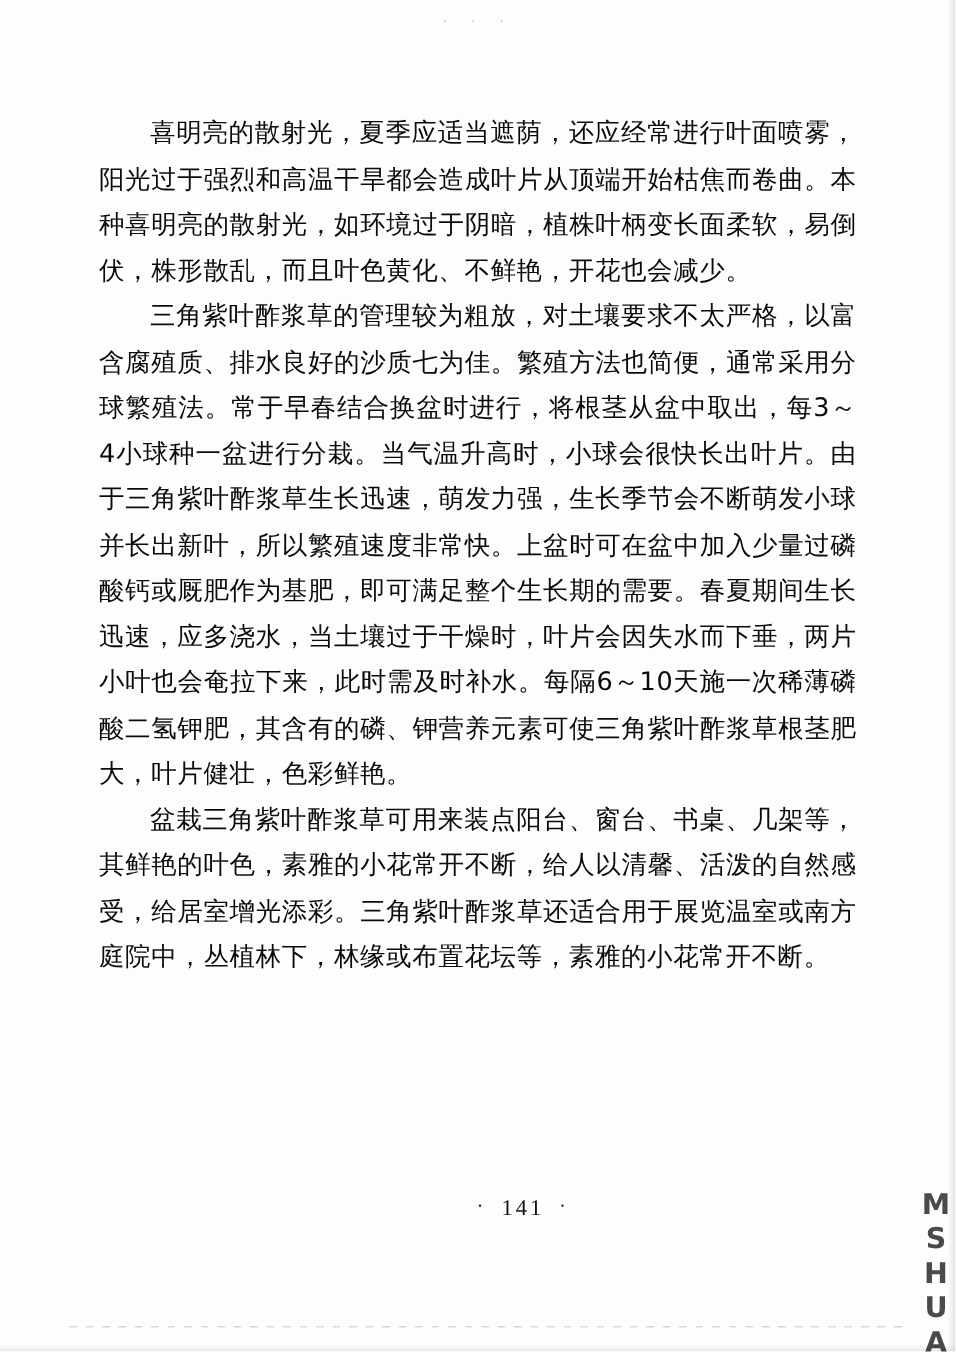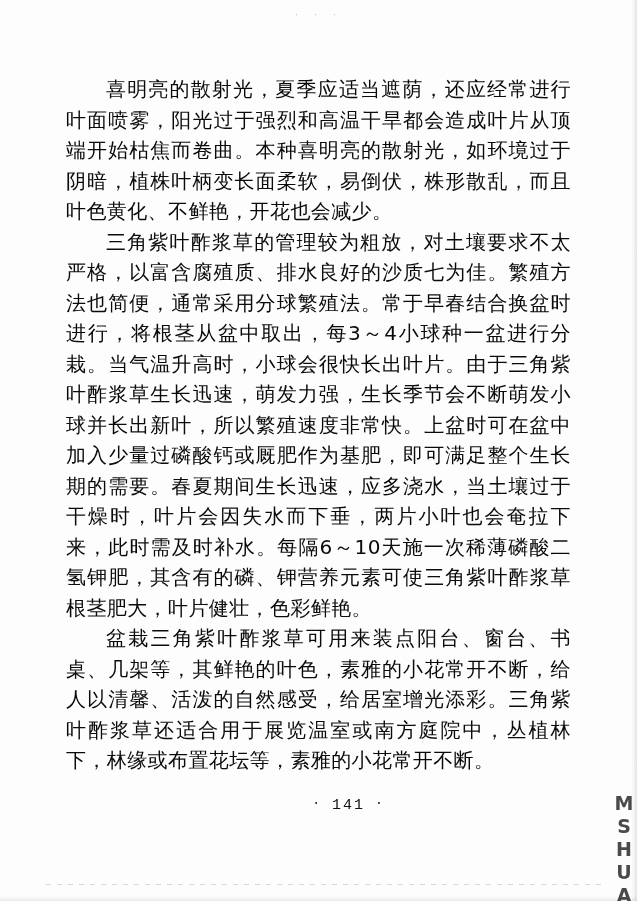--- a/index.html
+++ b/index.html
@@ -35,38 +35,38 @@
     letter-spacing: 6px;
     font-family: "DejaVu Sans", sans-serif;
     user-select: none;
   }
   .body-text {
     position: absolute;
     left: 66px;
     top: 74px;
     width: 505px;
     font-family: "DejaVu Sans", sans-serif;
-    font-size: 20px;
+    font-size: 17px;
     line-height: 30.5px;
     color: #0a0a0a;
     text-align: justify;
     text-justify: inter-ideograph;
     letter-spacing: 0.4px;
   }
   .body-text p {
     margin: 0;
     text-indent: 2em;
   }
   .page-number {
     position: absolute;
     left: 0;
     top: 796px;
     width: 637px;
     text-align: center;
-    font-family: Liberation Mono, monospace;
+    font-family: Liberation Serif, serif;
     font-size: 15px;
     color: #111;
     letter-spacing: 2px;
     padding-left: 60px;
     box-sizing: border-box;
   }
   .page-number .dot {
     display: inline-block;
     margin: 0 10px;
     font-size: 13px;

